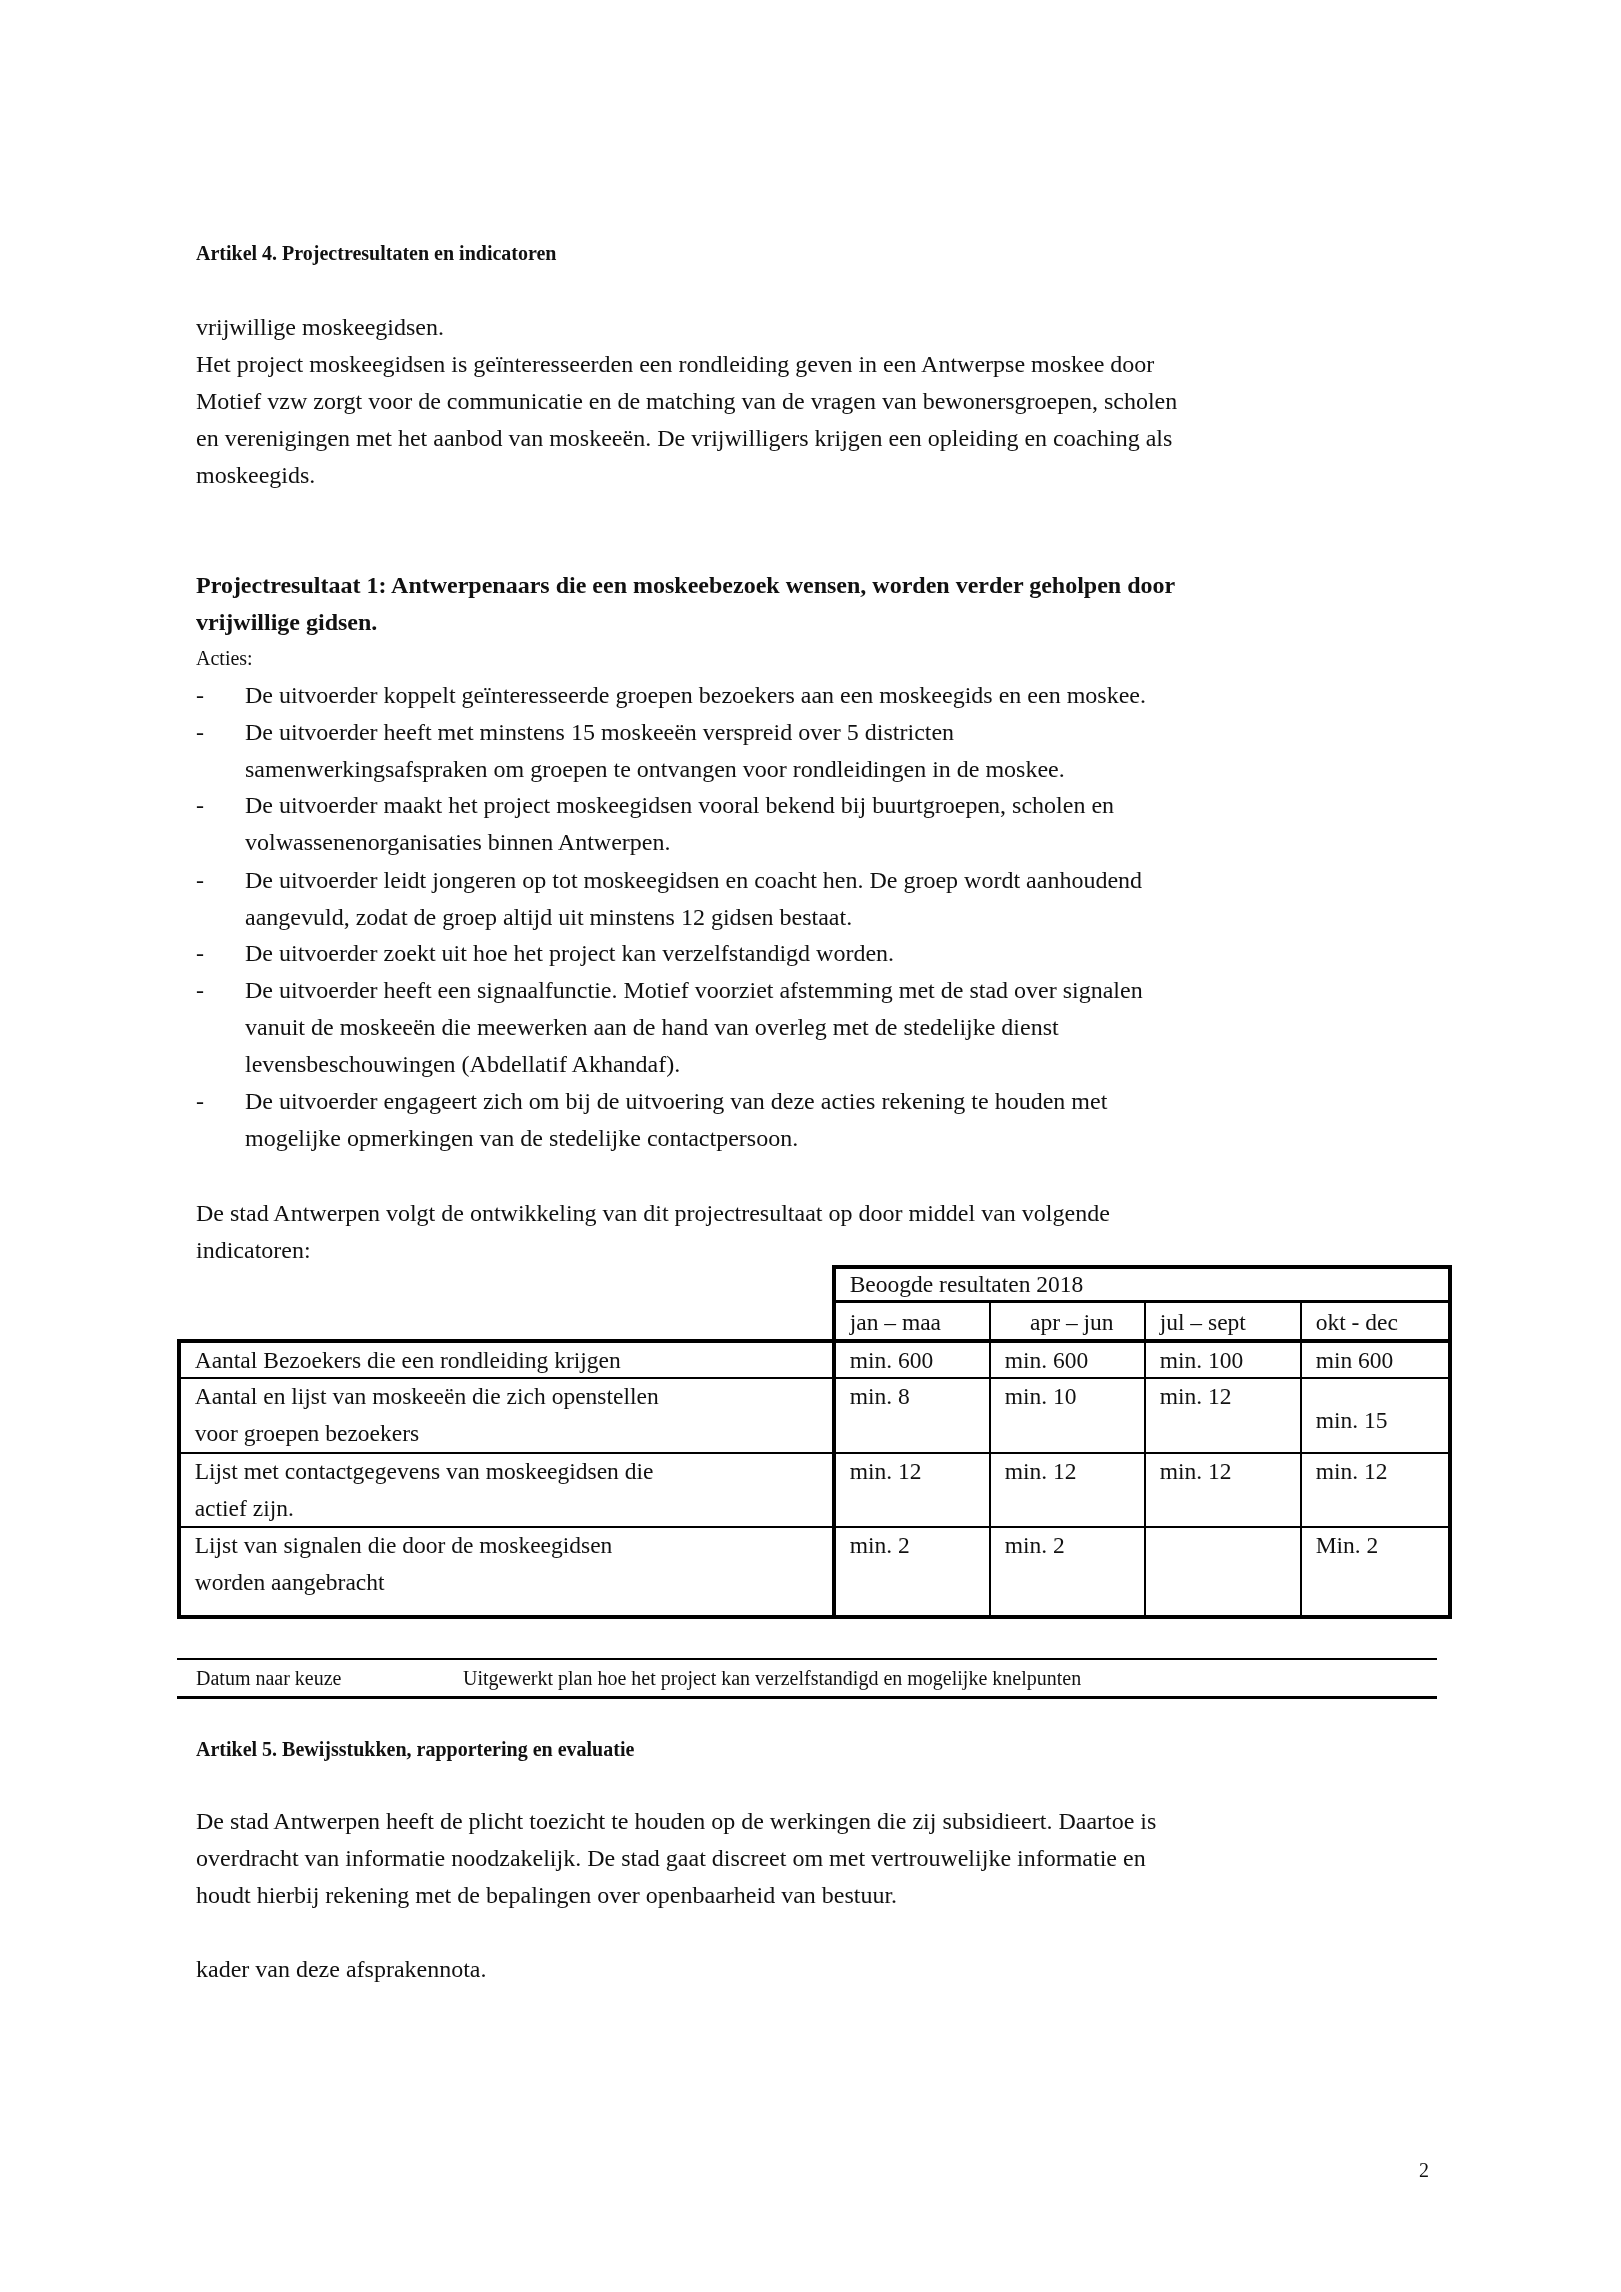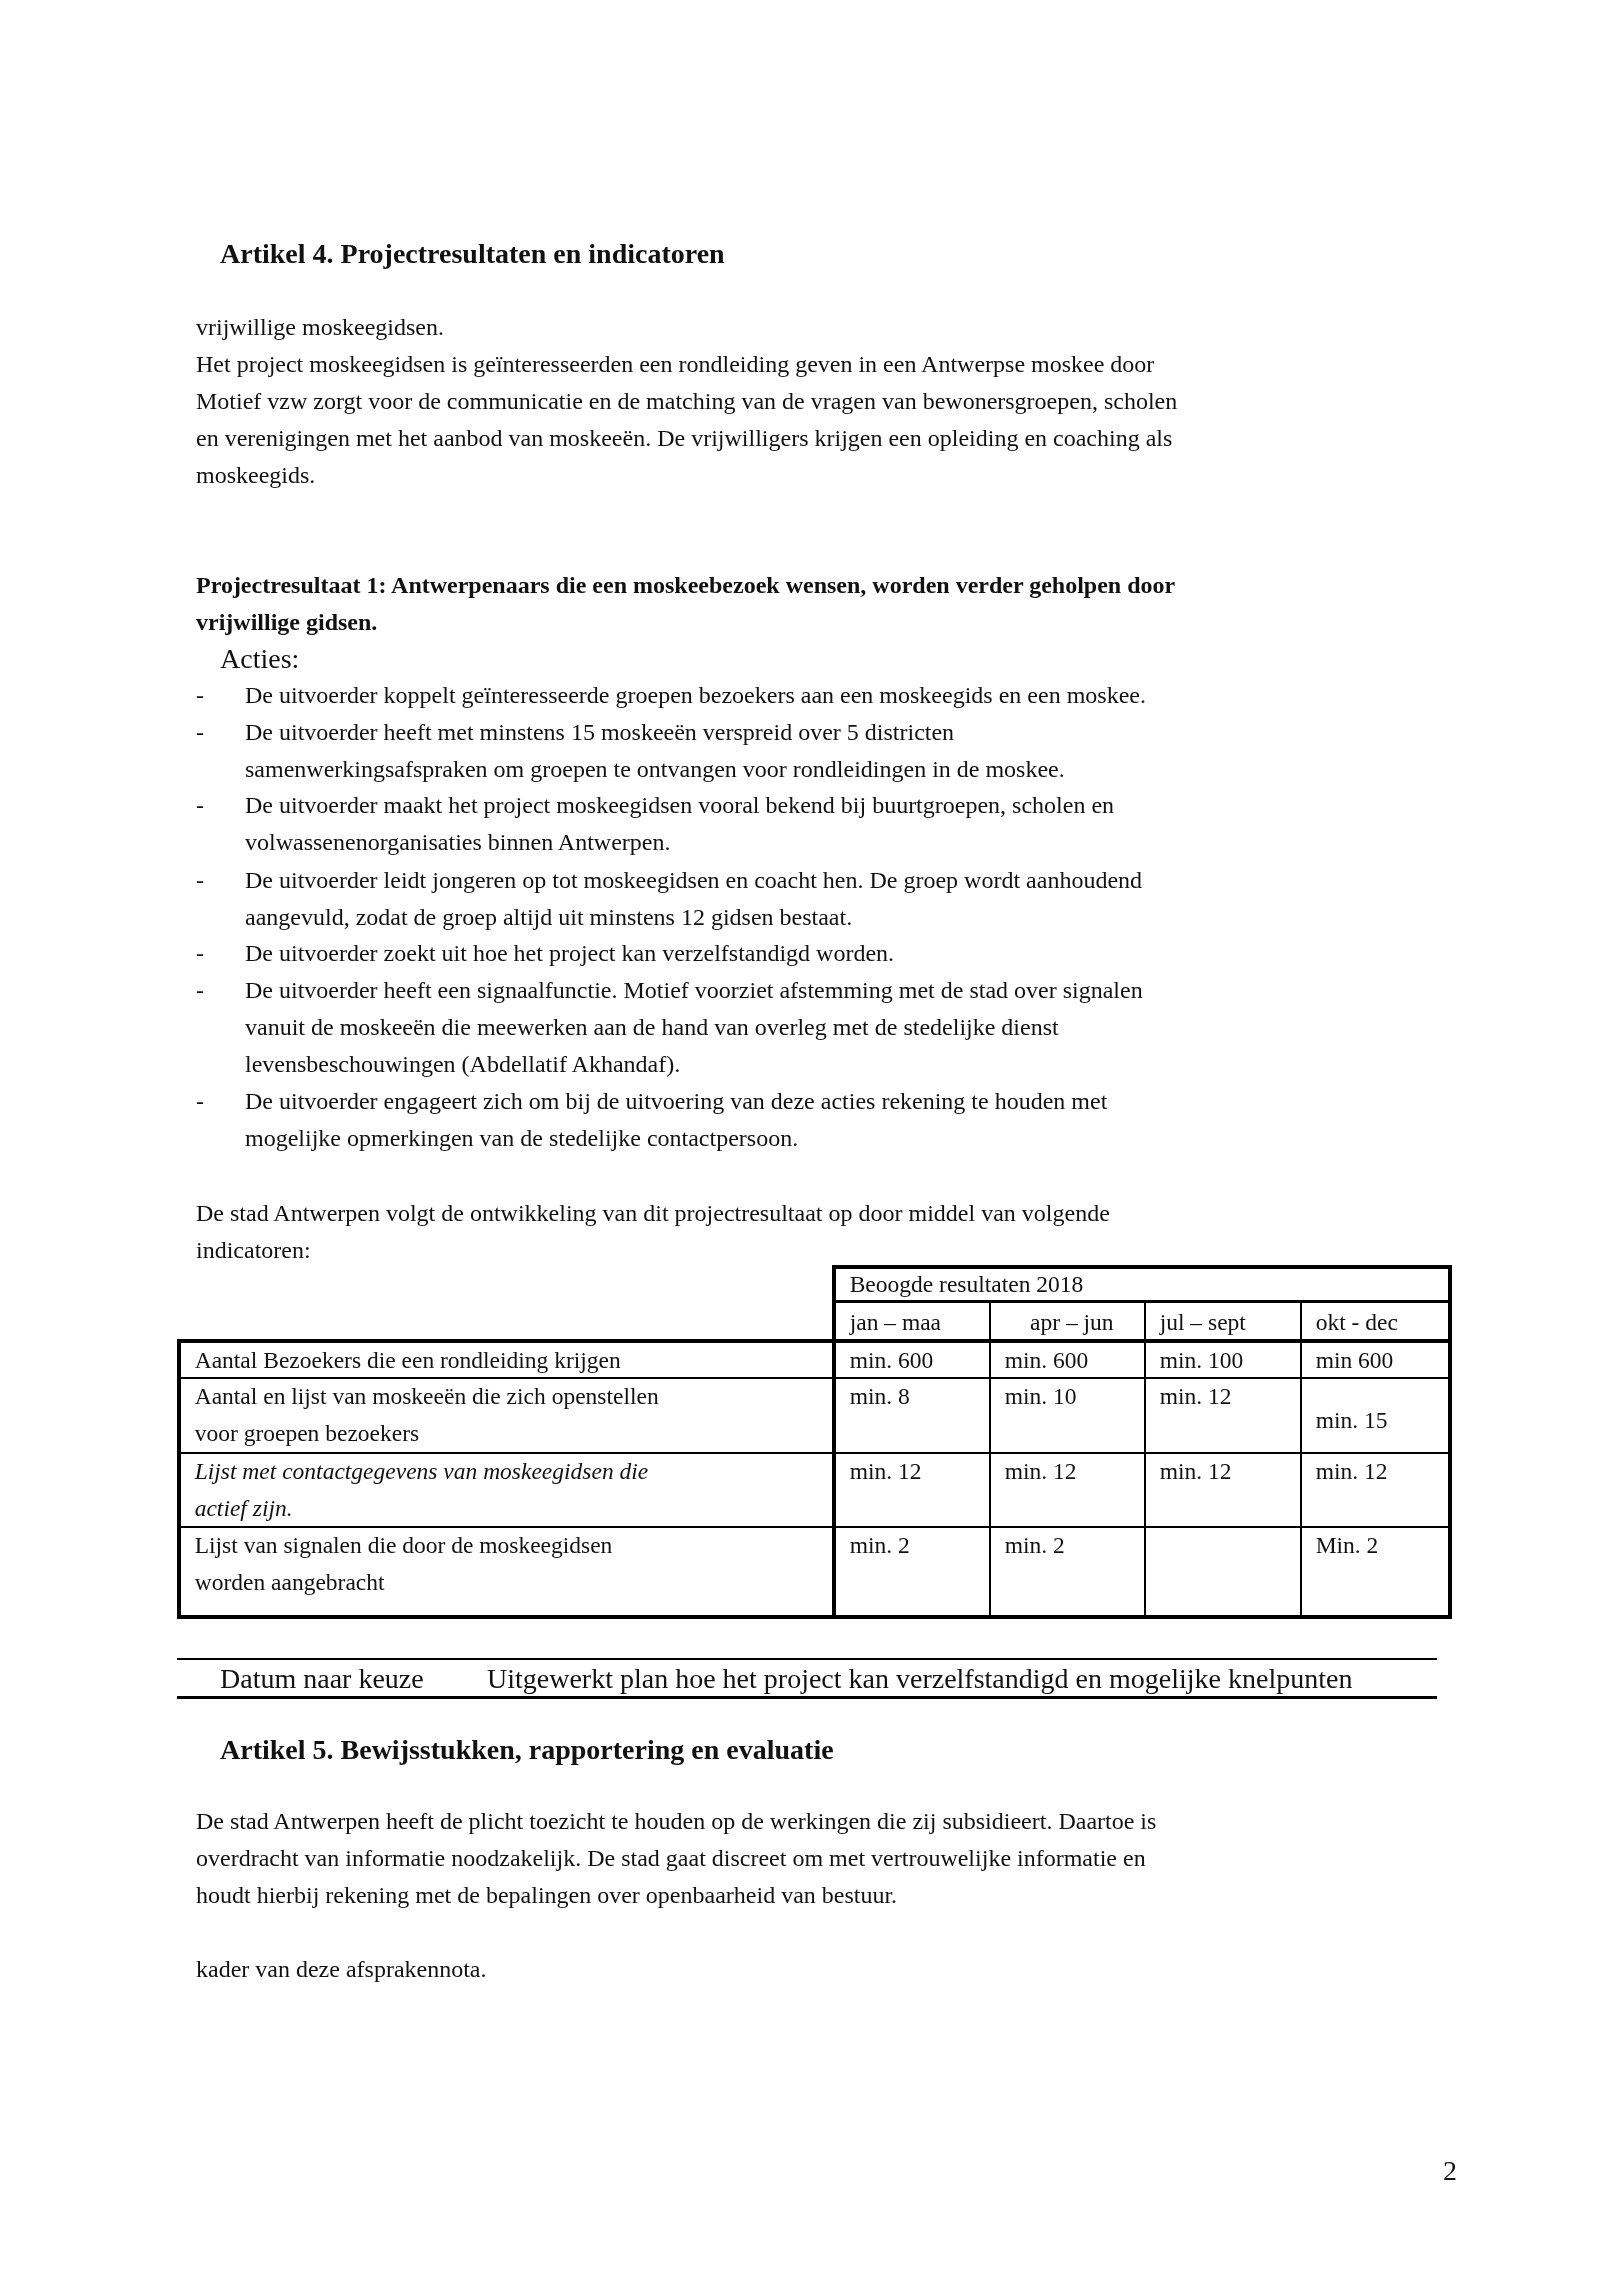--- a/index.html
+++ b/index.html
@@ -2,21 +2,21 @@
 <html><head>
 <meta charset="utf-8">
 <style>
   html, body { margin: 0; padding: 0; background: #ffffff; }
   body {
     width: 1621px; height: 2293px; position: relative; overflow: hidden;
     font-family: "Liberation Serif", "DejaVu Serif", serif;
     color: #111111;
   }
   .abs { position: absolute; }
-  .txt { font-size: 28px; line-height: 37px; white-space: nowrap; margin-left: 24px; }
+  .txt { font-size: 20px; line-height: 37px; white-space: nowrap; }
   .bold { font-weight: bold; }
   .para { position: absolute; left: 196px; width: 1264px; font-size: 24px; line-height: 37px; }
   .bullet-row { position: absolute; left: 196px; width: 1264px; font-size: 24px; line-height: 37px; }
   .bullet-row .dash { position: absolute; left: 0; top: 0; width: 19.6px; }
   .bullet-row .btxt { position: absolute; left: 49px; top: 0; width: 1215px; }
   .line { display: block; white-space: nowrap; }
 
   
   .tbl-cell { position: absolute; box-sizing: border-box; font-size: 23.5px; line-height: 37px; padding: 0 0 0 13.7px; white-space: nowrap; }
   .hline { position: absolute; background: #000; }
@@ -133,21 +133,21 @@
       <span class="line">Aantal en lijst van moskeeën die zich openstellen</span>
       <span class="line">voor groepen bezoekers</span>
     </div>
     <div class="tbl-cell" style="left:836px; top:1378px;">min. 8</div>
     <div class="tbl-cell" style="left:991px; top:1378px;">min. 10</div>
     <div class="tbl-cell" style="left:1146px; top:1378px;">min. 12</div>
     <div class="tbl-cell" style="left:1302px; top:1378px;margin-top:24px;">min. 15</div>
   </div>
 
   <div>
-    <div class="tbl-cell" style="left:181px; top:1453px;font-style:italic;">
+    <div class="tbl-cell" style="left:181px; top:1453px;">
       <span class="line">Lijst met contactgegevens van moskeegidsen die</span>
       <span class="line">actief zijn.</span>
     </div>
     <div class="tbl-cell" style="left:836px; top:1453px;">min. 12</div>
     <div class="tbl-cell" style="left:991px; top:1453px;">min. 12</div>
     <div class="tbl-cell" style="left:1146px; top:1453px;">min. 12</div>
     <div class="tbl-cell" style="left:1302px; top:1453px;">min. 12</div>
   </div>
 
   <div>

